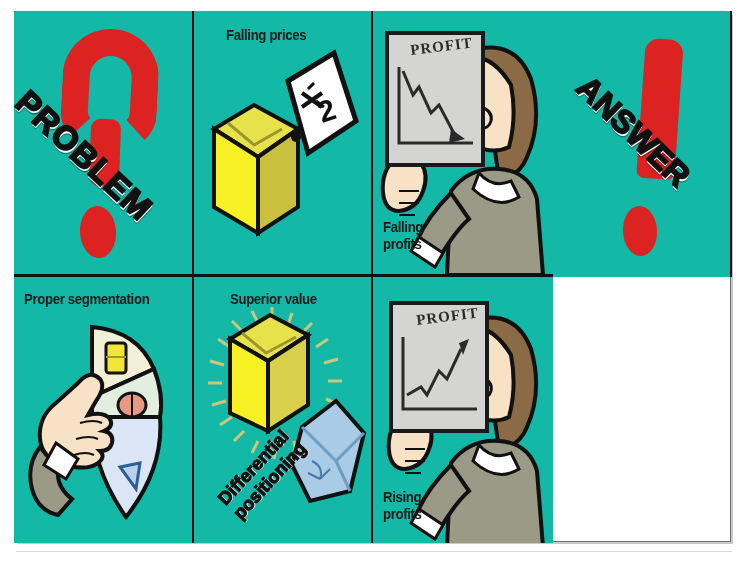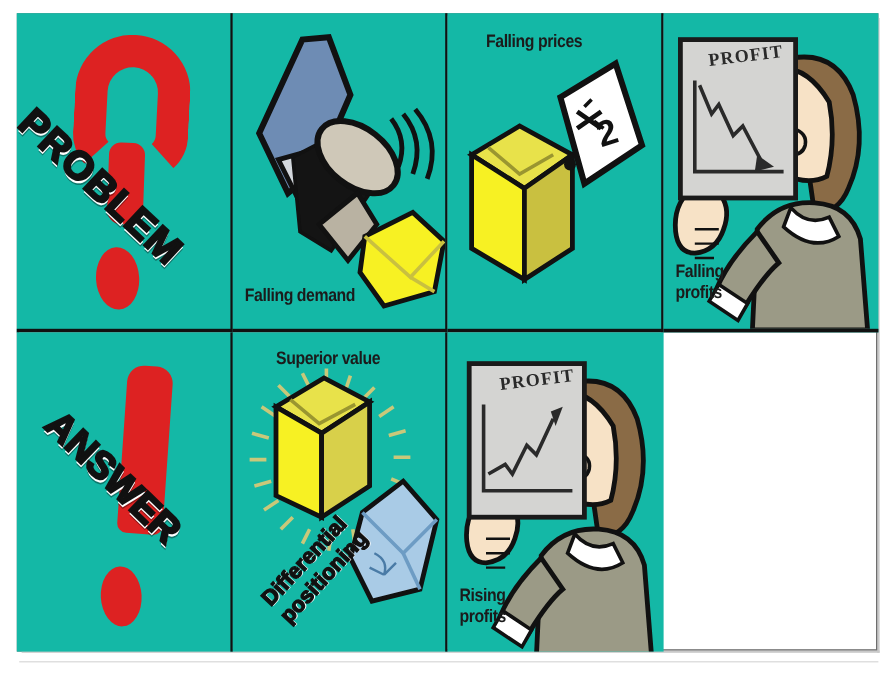--- a/index.html
+++ b/index.html
@@ -171,41 +171,20 @@
 
     <div class="cell r1 c1">
       <div class="qm-wrap">
         <div class="qm-hook"></div>
         <div class="qm-stem"></div>
         <div class="qm-dot"></div>
       </div>
       <div class="word-diag word-problem">PROBLEM</div>
     </div>
 
-    <div class="cell r1 c2">
-      <svg class="art" style="left:0;top:0;" width="180" height="270">
-
-        <polygon points="22,100 58,22 80,20 98,68 72,128 46,150" fill="#6e8cb4" stroke="#111" stroke-width="5"></polygon>
-        <polygon points="38,122 74,112 88,140 58,162" fill="#d3d7dc" stroke="#111" stroke-width="4"></polygon>
-
-        <polygon points="50,120 96,96 114,150 82,198 56,182" fill="#141414" stroke="#111" stroke-width="3"></polygon>
-
-        <ellipse cx="104" cy="120" rx="38" ry="24" transform="rotate(38 104 120)" fill="#cfc8b8" stroke="#111" stroke-width="5"></ellipse>
-        <polygon points="72,176 104,150 120,176 96,206" fill="#b9b2a2" stroke="#111" stroke-width="4"></polygon>
-
-        <path d="M132,88 q14,18 6,40" fill="none" stroke="#111" stroke-width="4"></path>
-        <path d="M142,84 q18,22 8,50" fill="none" stroke="#111" stroke-width="4"></path>
-        <path d="M152,80 q22,26 10,58" fill="none" stroke="#111" stroke-width="4"></path>
-
-        <polygon points="110,186 150,166 176,190 168,232 126,244 106,216" fill="#f7f123" stroke="#111" stroke-width="4"></polygon>
-        <path d="M110,186 l38,34 l28,-30" fill="none" stroke="#c9c040" stroke-width="3"></path>
-        <path d="M148,220 l20,12" fill="none" stroke="#c9c040" stroke-width="3"></path>
-      </svg>
-      <div class="label" style="left:10px; top:228px;">Falling demand</div>
-    </div>
 
     <div class="cell r1 c3">
       <div class="label" style="left:32px; top:16px;">Falling prices</div>
       <svg class="art" style="left:0;top:0;" width="180" height="270">
 
         <polygon points="20,118 60,94 104,118 64,146" fill="#e8e24a" stroke="#111" stroke-width="4"></polygon>
         <polygon points="20,118 64,146 64,222 20,196" fill="#f7f123" stroke="#111" stroke-width="4"></polygon>
         <polygon points="64,146 104,118 104,196 64,222" fill="#c9c040" stroke="#111" stroke-width="4"></polygon>
         <path d="M34,112 l26,22 l28,-16" fill="none" stroke="#9a9630" stroke-width="3"></path>
 
@@ -248,20 +227,48 @@
     </div>
 
     <div class="cell r2 c1">
       <div class="qm-wrap">
         <div class="ex-stem"></div>
         <div class="ex-dot"></div>
       </div>
       <div class="word-diag word-answer">ANSWER</div>
     </div>
 
+    <div class="cell r2 c2">
+      <div class="label" style="left:10px; top:14px;">Proper segmentation</div>
+      <svg class="art" style="left:0;top:0;" width="180" height="276">
+
+        <path d="M78,50 q46,4 62,42 l-62,28 z" fill="#f2f0d6" stroke="#111" stroke-width="4"></path>
+
+        <path d="M78,120 l62,-28 q10,26 6,48 l-68,0 z" fill="#e2efe0" stroke="#111" stroke-width="4"></path>
+
+        <path d="M78,140 l68,0 q4,52 -34,100 q-34,-48 -34,-100 z" fill="#dbe5f5" stroke="#111" stroke-width="4"></path>
+
+        <rect x="92" y="66" width="20" height="30" rx="3" fill="#f2e53a" stroke="#111" stroke-width="3"></rect>
+        <path d="M92,80 h20" stroke="#9a9630" stroke-width="2"></path>
+
+        <ellipse cx="118" cy="128" rx="14" ry="12" fill="#e69a84" stroke="#111" stroke-width="3"></ellipse>
+        <path d="M118,116 v24" stroke="#111" stroke-width="2"></path>
+
+        <polygon points="106,190 126,186 122,212" fill="#b9d2ea" stroke="#2b5f96" stroke-width="3"></polygon>
+        <path d="M106,190 l16,22" stroke="#2b5f96" stroke-width="2"></path>
+
+        <path d="M64,106 q12,-14 22,-4 q6,8 -4,22 l-8,14 q16,-4 22,4 q4,8 -6,12
+                 q10,2 8,12 q-2,8 -12,8 q6,6 -2,12 q-10,8 -34,2 q-22,-6 -24,-26
+                 q-2,-22 16,-36 z" fill="#f7e2c6" stroke="#111" stroke-width="4"></path>
+        <path d="M66,146 q14,-4 22,0 M62,162 q14,-4 22,0 M60,178 q12,-4 20,0" fill="none" stroke="#111" stroke-width="2"></path>
+
+        <path d="M26,170 q-14,18 -8,42 q6,22 26,26 l14,-16 q-16,-12 -14,-30 z" fill="#9b9a86" stroke="#111" stroke-width="4"></path>
+        <path d="M42,166 l22,16 l-12,20 l-22,-14 z" fill="#ffffff" stroke="#111" stroke-width="3"></path>
+      </svg>
+    </div>
 
     <div class="cell r2 c3">
       <div class="label" style="left:36px; top:14px;">Superior value</div>
       <svg class="art" style="left:0;top:0;" width="180" height="276">
         <g stroke="#c9c87a" stroke-width="3">
           <path d="M58,34 l6,12"></path>
             <path d="M38,44 l10,10"></path>
             <path d="M24,62 l12,8"></path>
           <path d="M16,84 l14,4"></path>
             <path d="M14,106 l14,0"></path>

